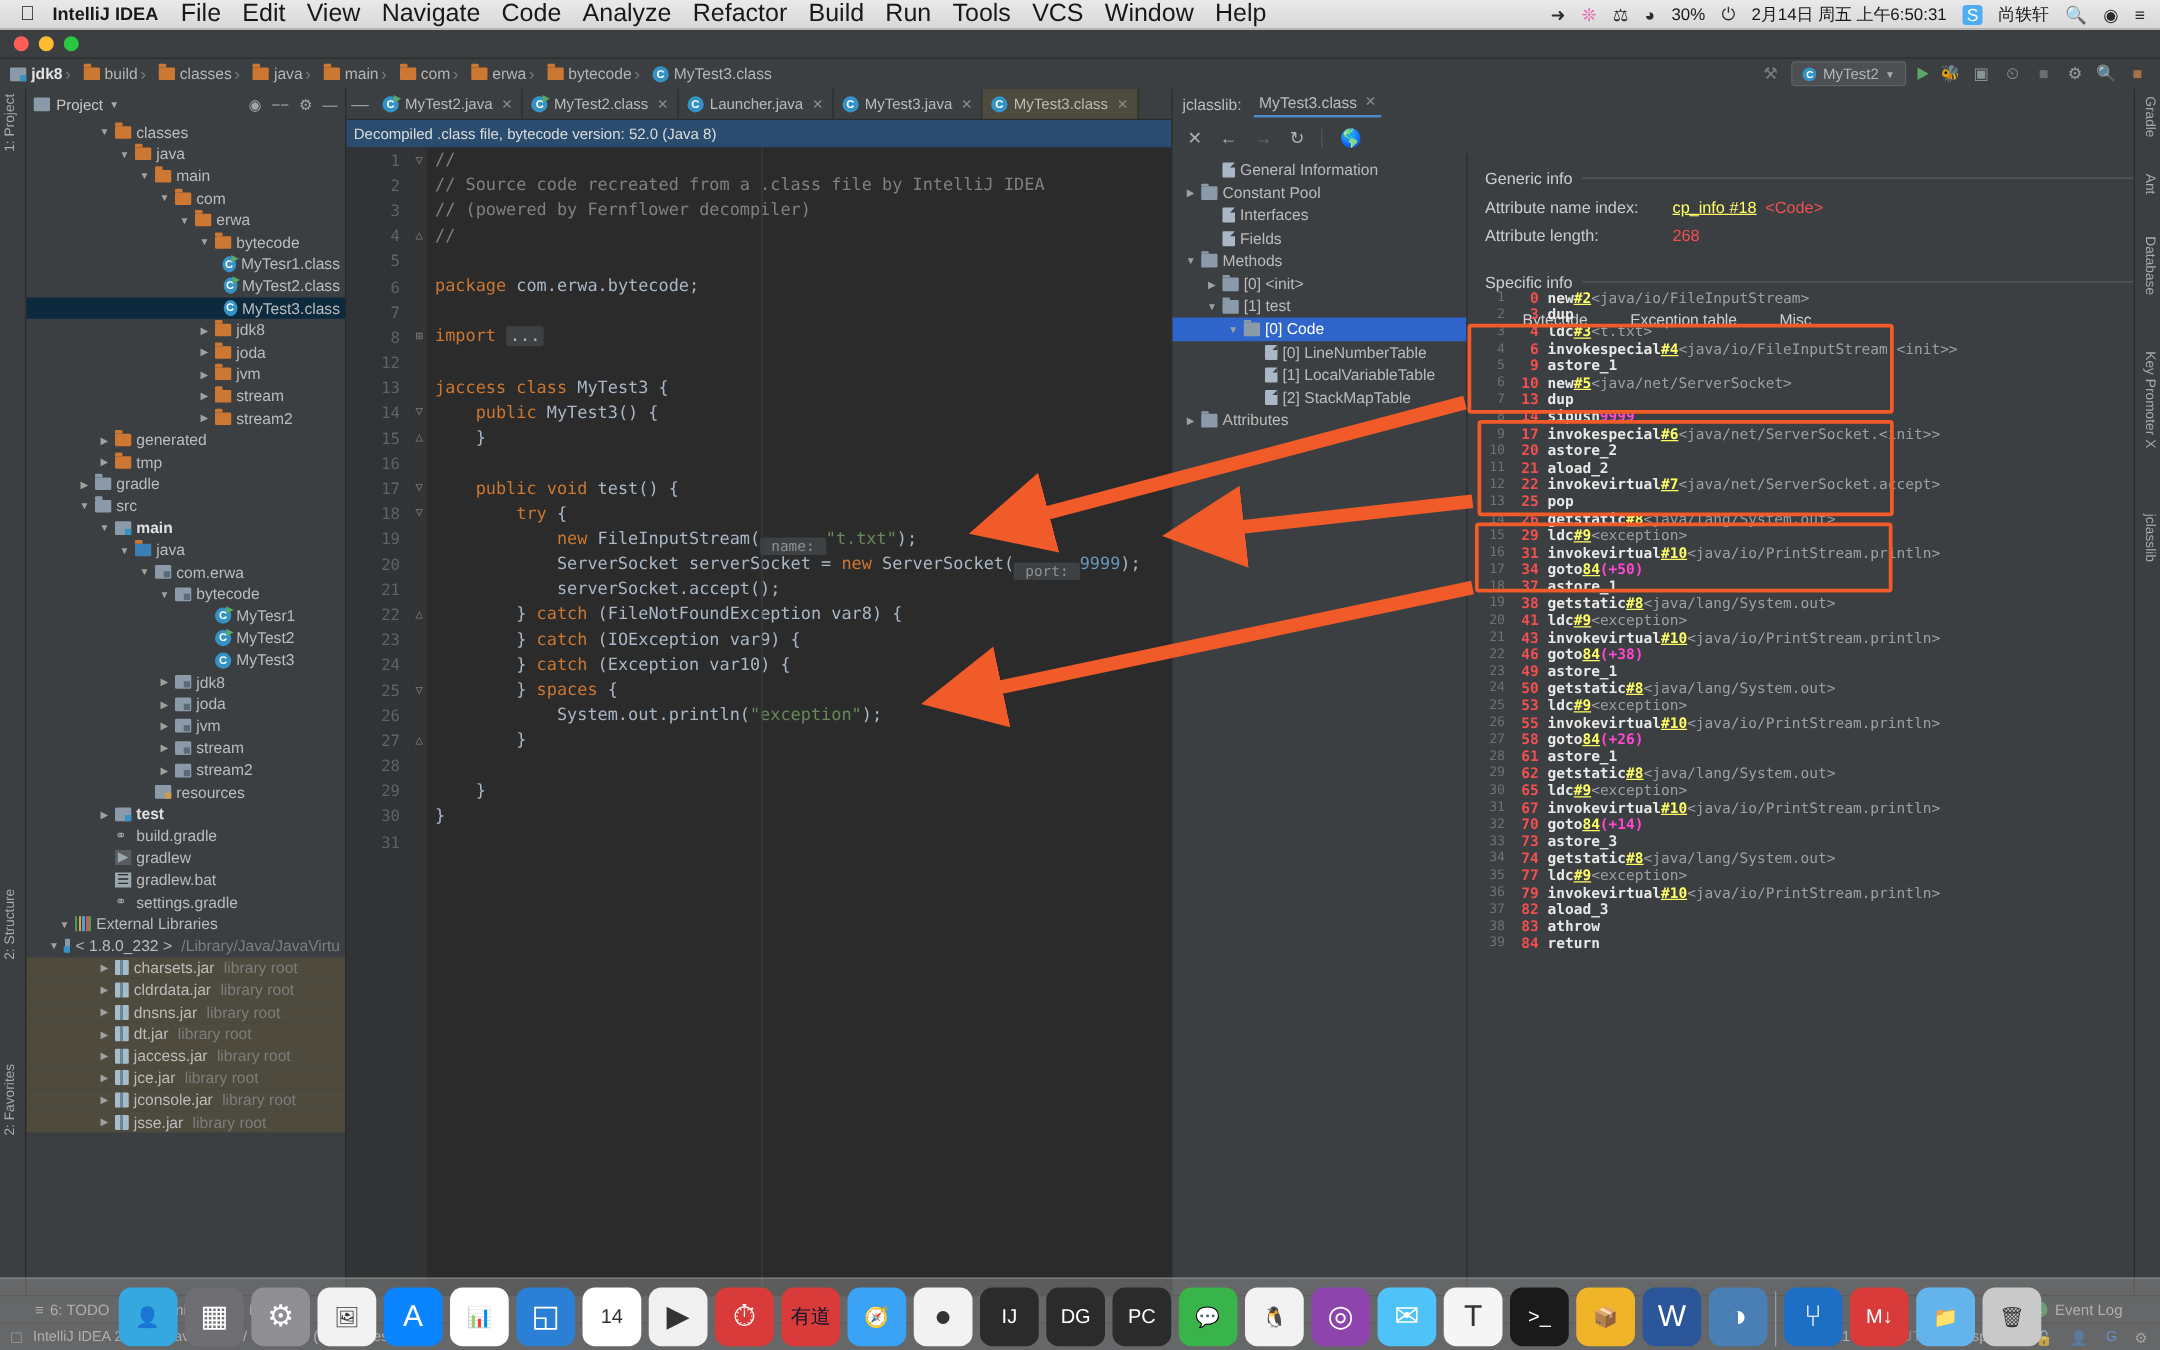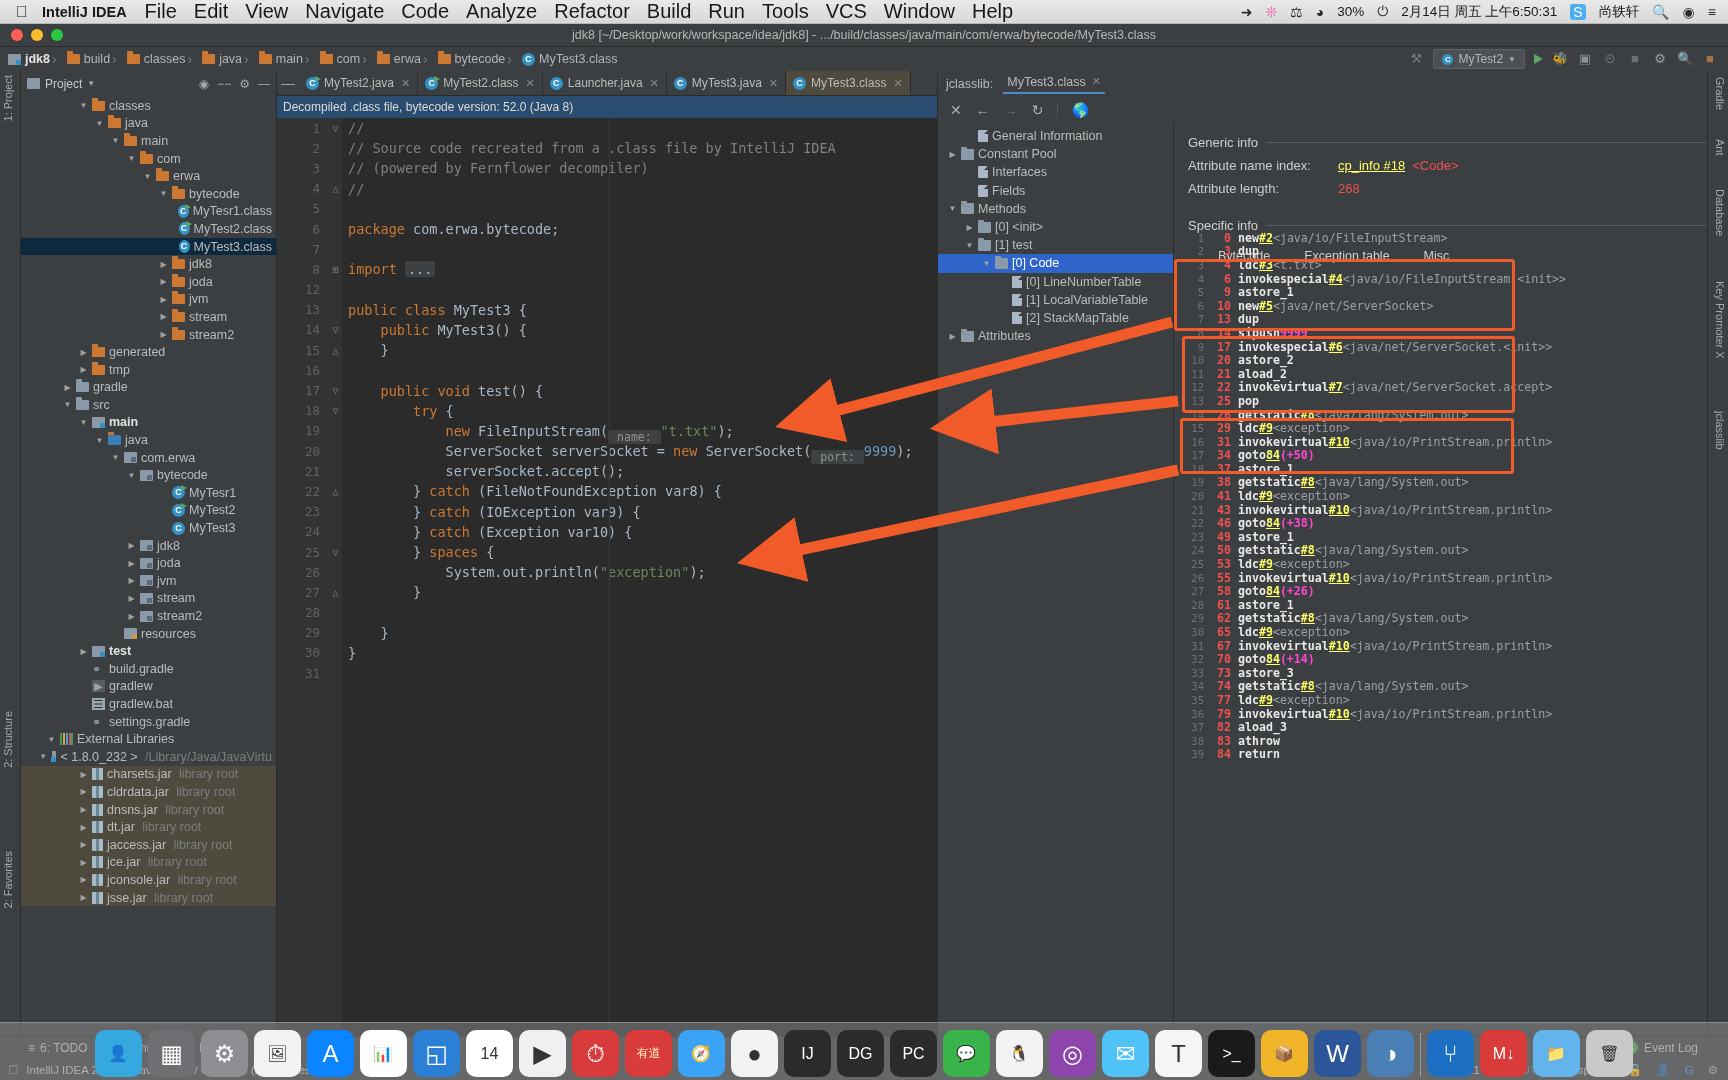--- a/index.html
+++ b/index.html
@@ -269,21 +269,20 @@
       <span class="ic">≡</span>
     </span>
   </div>
 
   <div class="titlebar">
     <span class="traffic">
       <span class="dot r"></span>
       <span class="dot y"></span>
       <span class="dot g"></span>
     </span>
-    <span class="win-title">jdk8 [~/Desktop/work/workspace/idea/jdk8] - .../build/classes/java/main/com/erwa/bytecode/MyTest3.class</span>
   </div>
 
   <div class="navbar">
     <span class="crumb first">
       <span class="src-ic"></span>
       <b>jdk8</b>
     </span>
     <span class="crumb">
       <span class="folder-ic"></span>
       <span>build</span>
@@ -746,21 +745,21 @@
       <div class="codecol" id="codecol">
           <div class="cl"><span style="display:inline-block;width:6px"></span><span class="cmt">//</span></div>
           <div class="cl"><span style="display:inline-block;width:6px"></span><span class="cmt">// Source code recreated from a .class file by IntelliJ IDEA</span></div>
           <div class="cl"><span style="display:inline-block;width:6px"></span><span class="cmt">// (powered by Fernflower decompiler)</span></div>
           <div class="cl"><span style="display:inline-block;width:6px"></span><span class="cmt">//</span></div>
           <div class="cl"><span style="display:inline-block;width:6px"></span></div>
           <div class="cl"><span style="display:inline-block;width:6px"></span><span class="kw">package </span><span class="txt">com.erwa.bytecode;</span></div>
           <div class="cl"><span style="display:inline-block;width:6px"></span></div>
           <div class="cl"><span style="display:inline-block;width:6px"></span><span class="kw">import </span><span class="import-dots">...</span></div>
           <div class="cl"><span style="display:inline-block;width:6px"></span></div>
-          <div class="cl"><span style="display:inline-block;width:6px"></span><span class="kw">public class </span><span class="txt">MyTest3 {</span></div>
+          <div class="cl"><span style="display:inline-block;width:6px"></span><span class="kw">jaccess class </span><span class="txt">MyTest3 {</span></div>
           <div class="cl"><span style="display:inline-block;width:6px"></span><span class="txt">    </span><span class="kw">public </span><span class="txt">MyTest3() {</span></div>
           <div class="cl"><span style="display:inline-block;width:6px"></span><span class="txt">    }</span></div>
           <div class="cl"><span style="display:inline-block;width:6px"></span></div>
           <div class="cl"><span style="display:inline-block;width:6px"></span><span class="txt">    </span><span class="kw">public void </span><span class="txt">test() {</span></div>
           <div class="cl"><span style="display:inline-block;width:6px"></span><span class="txt">        </span><span class="kw">try </span><span class="txt">{</span></div>
           <div class="cl"><span style="display:inline-block;width:6px"></span><span class="txt">            </span><span class="kw">new </span><span class="txt">FileInputStream(</span><span class="hint"> name: </span><span class="str">"t.txt"</span><span class="txt">);</span></div>
           <div class="cl"><span style="display:inline-block;width:6px"></span><span class="txt">            ServerSocket serverSocket = </span><span class="kw">new </span><span class="txt">ServerSocket(</span><span class="hint"> port: </span><span class="num">9999</span><span class="txt">);</span></div>
           <div class="cl"><span style="display:inline-block;width:6px"></span><span class="txt">            serverSocket.accept();</span></div>
           <div class="cl"><span style="display:inline-block;width:6px"></span><span class="txt">        } </span><span class="kw">catch </span><span class="txt">(FileNotFoundException var8) {</span></div>
           <div class="cl"><span style="display:inline-block;width:6px"></span><span class="txt">        } </span><span class="kw">catch </span><span class="txt">(IOException var9) {</span></div>
@@ -989,21 +988,21 @@
       <span class="dockicon" style="background: rgb(54, 168, 224); color: rgb(255, 255, 255); font-size: 16px;">👤</span>
       <span class="dockicon" style="background: rgb(110, 110, 115); color: rgb(255, 255, 255); font-size: 24px;">▦</span>
       <span class="dockicon" style="background: rgb(142, 142, 147); color: rgb(255, 255, 255); font-size: 24px;">⚙</span>
       <span class="dockicon" style="background: rgb(242, 242, 242); color: rgb(51, 51, 51); font-size: 16px;">🖼</span>
       <span class="dockicon" style="background: rgb(11, 132, 255); color: rgb(255, 255, 255); font-size: 24px;">A</span>
       <span class="dockicon" style="background: rgb(255, 255, 255); color: rgb(51, 51, 51); font-size: 16px;">📊</span>
       <span class="dockicon" style="background: rgb(43, 127, 212); color: rgb(255, 255, 255); font-size: 24px;">◱</span>
       <span class="dockicon" style="background: rgb(255, 255, 255); color: rgb(51, 51, 51); font-size: 16px;">14</span>
       <span class="dockicon" style="background: rgb(240, 240, 240); color: rgb(51, 51, 51); font-size: 24px;">▶</span>
       <span class="dockicon" style="background: rgb(217, 59, 59); color: rgb(255, 255, 255); font-size: 24px;">⏱</span>
-      <span class="dockicon" style="background: rgb(217, 59, 59); color: #fef9c3; font-size: 12px;">有道</span>
+      <span class="dockicon" style="background: rgb(217, 59, 59); color: #0f172a; font-size: 16px;">有道</span>
       <span class="dockicon" style="background: rgb(58, 163, 245); color: rgb(255, 255, 255); font-size: 16px;">🧭</span>
       <span class="dockicon" style="background: rgb(242, 242, 242); color: rgb(51, 51, 51); font-size: 24px;">●</span>
       <span class="dockicon" style="background: rgb(43, 43, 43); color: rgb(255, 255, 255); font-size: 16px;">IJ</span>
       <span class="dockicon" style="background: rgb(43, 43, 43); color: rgb(255, 255, 255); font-size: 16px;">DG</span>
       <span class="dockicon" style="background: rgb(43, 43, 43); color: rgb(255, 255, 255); font-size: 16px;">PC</span>
       <span class="dockicon" style="background: rgb(56, 180, 74); color: rgb(255, 255, 255); font-size: 16px;">💬</span>
       <span class="dockicon" style="background: rgb(242, 242, 242); color: rgb(51, 51, 51); font-size: 16px;">🐧</span>
       <span class="dockicon" style="background: rgb(142, 68, 173); color: rgb(255, 255, 255); font-size: 24px;">◎</span>
       <span class="dockicon" style="background: rgb(79, 195, 247); color: rgb(255, 255, 255); font-size: 24px;">✉</span>
       <span class="dockicon" style="background: rgb(245, 245, 245); color: rgb(51, 51, 51); font-size: 24px;">T</span>

